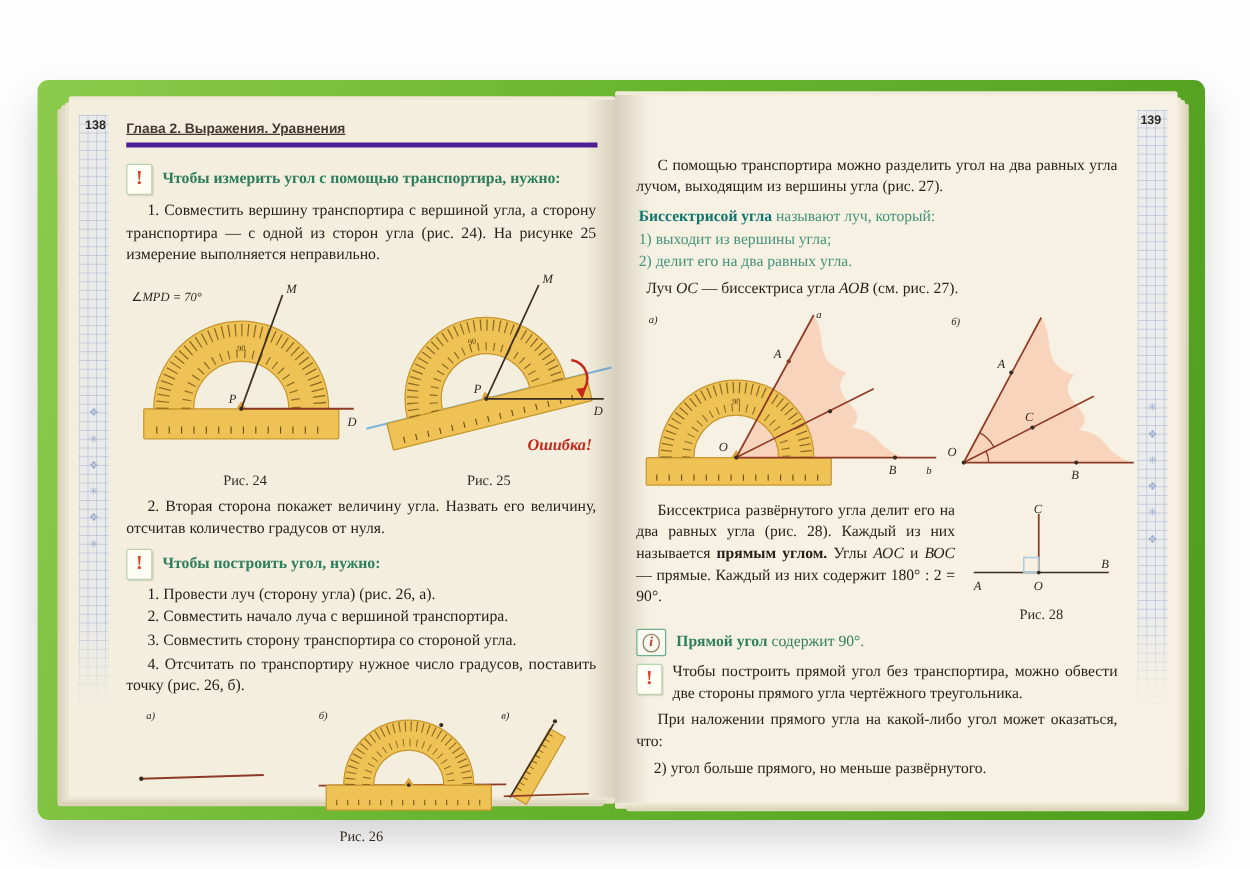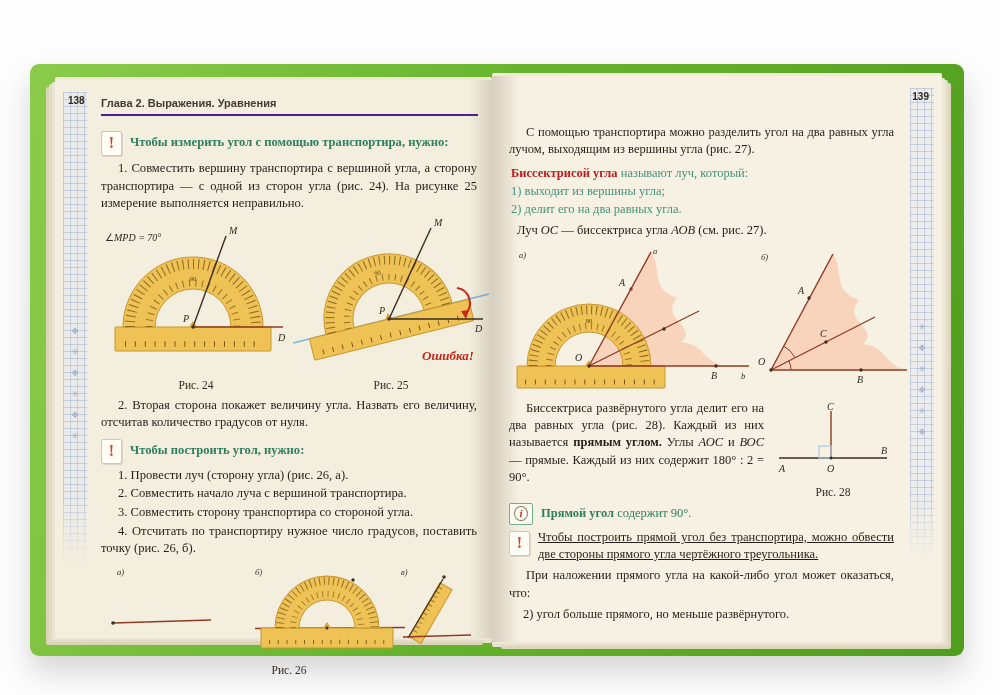--- a/index.html
+++ b/index.html
@@ -29,36 +29,36 @@
   .strip::after{content:"";position:absolute;left:0;right:0;bottom:0;height:70px;}
   .strip-l::after{background:linear-gradient(rgba(243,238,221,0),#f3eedd);}
   .strip-r::after{background:linear-gradient(rgba(246,241,226,0),#f6f1e2);}
   .orn{position:absolute;left:0;top:234px;width:100%;display:flex;flex-direction:column;
        align-items:center;gap:11px;font-family:"DejaVu Sans",sans-serif;font-size:9px;color:#9fb0cf;}
   
   .pagenum{position:absolute;top:15px;font-family:"Liberation Sans",sans-serif;
            font-weight:bold;font-size:10px;color:#2e2922;}
   .pn-l{left:13px;} .pn-r{right:13px;}
   .hdr{position:absolute;top:17px;font-family:"Liberation Sans",sans-serif;font-weight:bold;
-       font-size:11px;color:#423a31;border-bottom:2px solid #4c1d95;padding-bottom:5px;}
+       font-size:11px;color:#423a31;border-bottom:4px solid #4c1d95;padding-bottom:5px;text-decoration:underline;}
   .hdr-l{left:46px;right:14px;text-align:left;}
   .hdr-r{left:14px;right:46px;text-align:right;}
   
   .content{position:absolute;top:44px;color:#241f19;font-size:12.6px;line-height:1.4;}
   .content-l{left:46px;right:15px;}
   .content-r{left:17px;right:48px;font-size:12.5px;line-height:1.38;}
   .para{text-align:justify;text-indent:17px;margin:4px 0;}
   .noterow{display:flex;align-items:flex-start;gap:8px;margin:7px 0 3px;}
   .nb{flex:0 0 auto;width:19px;height:23px;border:1px solid #b9d3ae;background:#fffdf4;
       border-radius:2px;color:#d6402c;font-weight:bold;font-size:16px;text-align:center;
       line-height:22px;box-shadow:1px 1px 0 rgba(0,0,0,.10);}
   .nb-f{float:left;margin:2px 8px 2px 0;}
   .gh{color:#2e7e5f;font-weight:bold;padding-top:3px;}
   .gdef{color:#45927a;margin:6px 0 4px 2px;}
-  .gdef .term{color:#b91c1c;font-weight:bold;}
+  .gdef .term{color:#0f766e;font-weight:bold;}
   .gdef div{margin:1px 0;}
   .ital{font-style:italic;}
   .figrow{display:flex;justify-content:space-between;align-items:flex-end;margin:4px 0 2px;}
   .figblock{text-align:center;}
   .caption{font-size:11.5px;color:#332c24;text-align:center;margin-top:2px;}
   .fig26wrap{text-align:center;margin-top:4px;}
   .fig27wrap{text-align:center;margin:4px 0 0;}
   .fig28wrap{float:right;width:122px;margin:2px 0 2px 8px;text-align:center;}
   .inforow{clear:both;display:flex;align-items:center;gap:8px;margin:7px 0 4px;}
   .ib{flex:0 0 auto;width:22px;height:20px;border:1px solid #6fae8f;background:#fbfaf2;
@@ -282,21 +282,21 @@
         <div class="para"><span>Биссектриса развёрнутого угла делит его на два равных угла (рис. 28). Каждый из них называется </span><b>прямым углом.</b><span> Углы </span><span class="ital">АОС</span><span> и </span><span class="ital">ВОС</span><span> — прямые. Каждый из них содержит 180° : 2 = 90°.</span></div>
       </div>
 
       <div class="inforow">
         <div class="ib"><span>i</span></div>
         <div class="ginfo"><span class="term">Прямой угол</span><span> содержит 90°.</span></div>
       </div>
 
       <div style="margin:4px 0 2px;">
         <div class="nb nb-f">!</div>
-        <div class="para" style="text-indent:0;margin:0;text-decoration:underline;">Чтобы построить прямой угол без транспортира, можно обвести две стороны прямого угла чертёжного треугольника.</div>
+        <div class="para" style="text-indent:0;margin:0;">Чтобы построить прямой угол без транспортира, можно обвести две стороны прямого угла чертёжного треугольника.</div>
       </div>
 
       <div class="para" style="clear:both">При наложении прямого угла на какой-либо угол может оказаться, что:</div>
       <div class="items">
         <div>2) угол больше прямого, но меньше развёрнутого.</div>
       </div>
     </div>
   </div>
 </div>
 

